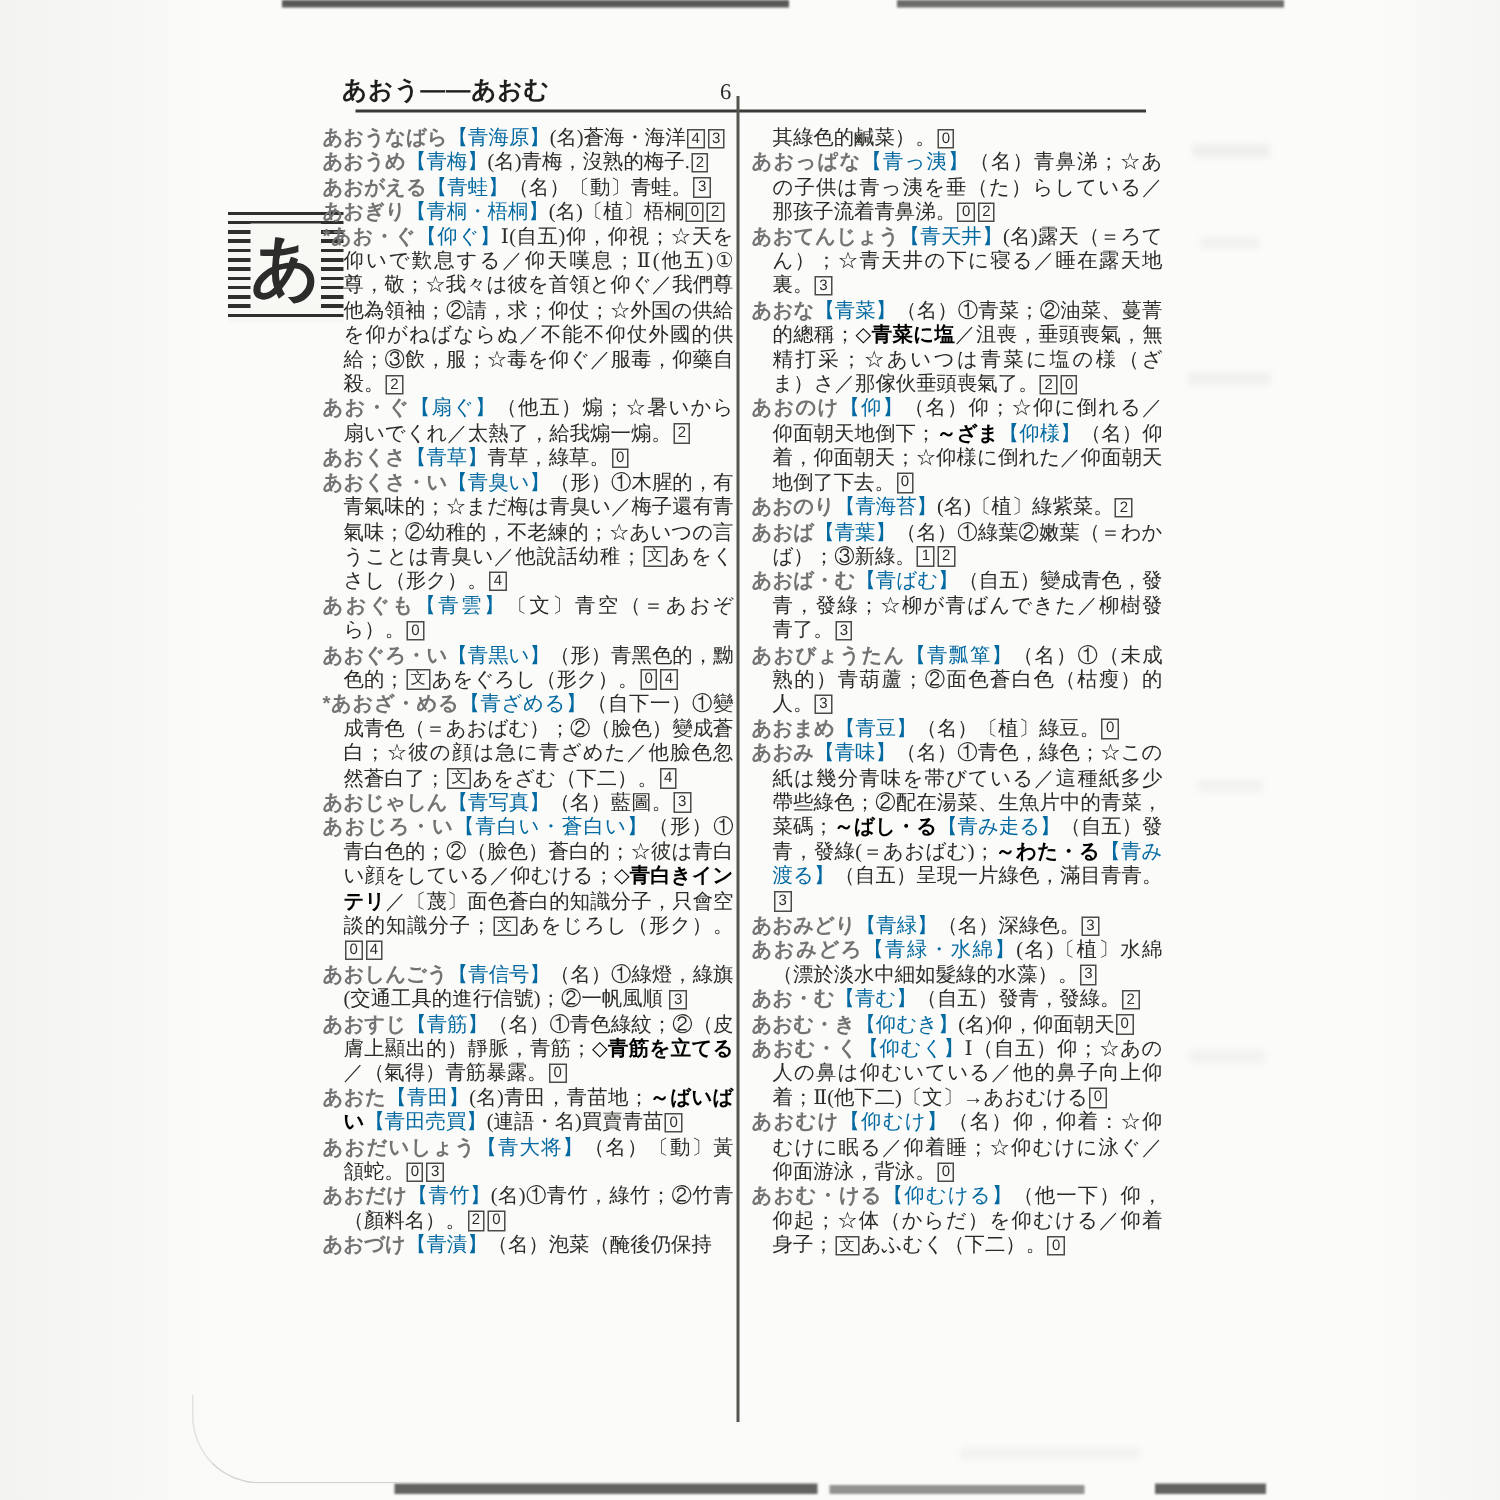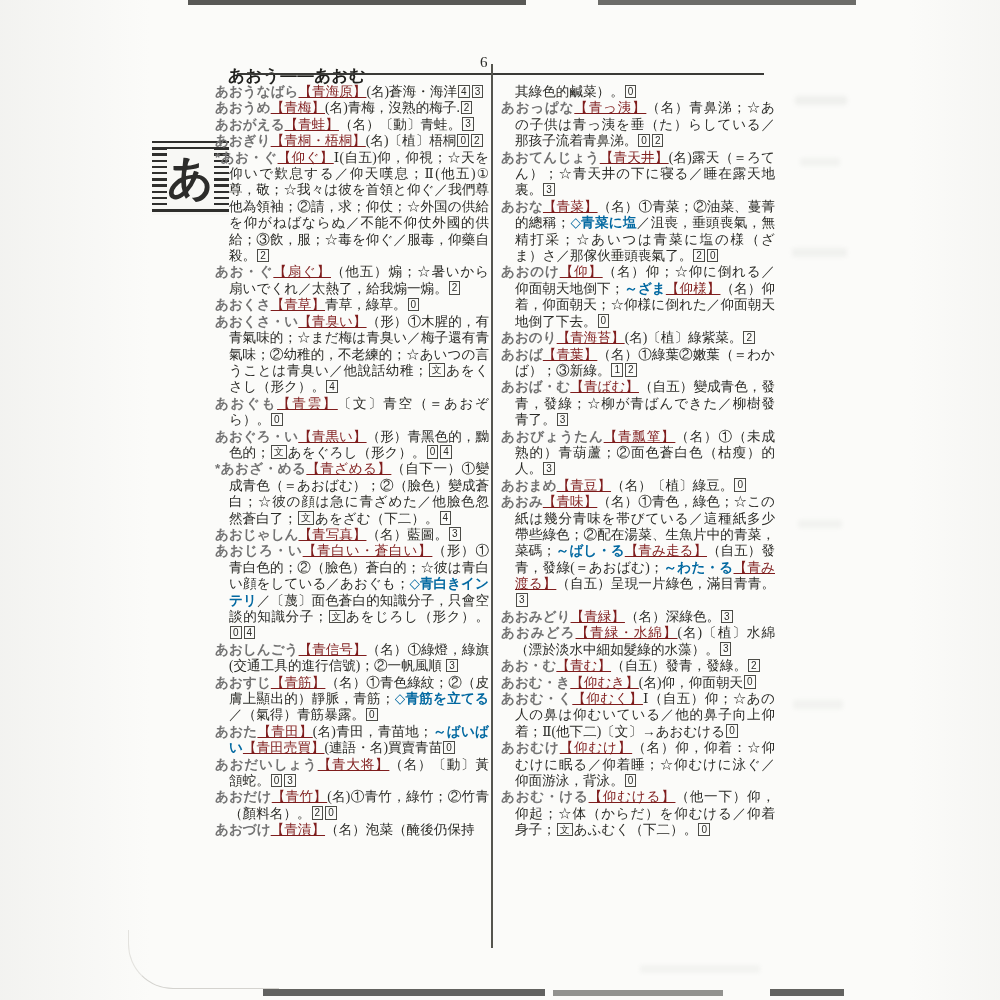--- a/index.html
+++ b/index.html
@@ -54,21 +54,21 @@
   }
   .tab-char{
     font-family:"Liberation Serif","DejaVu Serif",serif;
     font-size:46px;font-weight:bold;color:#2c2c2a;line-height:1;
   }
 
   
   .hdr-range{
     position:absolute;left:228px;top:49px;
     font-family:"Liberation Sans","DejaVu Sans",sans-serif;
-    font-weight:bold;font-size:16.5px;color:#1f1f1c;letter-spacing:.5px;margin-top:16px;
+    font-weight:bold;font-size:16.5px;color:#1f1f1c;letter-spacing:.5px;
   }
   .hdr-page{
     position:absolute;left:480px;top:54px;
     font-size:15px;color:#2a2a27;
   }
   .hdr-rule{
     position:absolute;left:237px;top:73px;width:527px;height:2px;background:#3a3a37;
   }
   .col-divider{
     position:absolute;left:491px;top:64px;width:1.5px;height:884px;background:#55554f;
@@ -78,22 +78,22 @@
   .col{
     position:absolute;top:84px;width:274px;
     font-size:13.6px;line-height:16.4px;color:#2b2b27;
     text-align:justify;
   }
   .col.left{left:215px;}
   .col.right{left:501px;}
   .entry{padding-left:14px;text-indent:-14px;}
   .entry.cont{text-indent:0;}
   .e-h{font-family:"Liberation Sans","DejaVu Sans",sans-serif;font-weight:bold;color:#737373;}
-  .e-k{color:#7f1d1d;text-decoration:underline;}
-  .e-b{font-family:"Liberation Sans","DejaVu Sans",sans-serif;font-weight:bold;color:#0369a1;}
+  .e-k{color:#0369a1;}
+  .e-b{font-family:"Liberation Sans","DejaVu Sans",sans-serif;font-weight:bold;color:#000000;}
   .e-t{}
   .e-n{
     display:inline-block;border:1px solid #4c4c47;color:#2b2b27;
     font-family:"Liberation Sans","DejaVu Sans",sans-serif;
     font-size:10px;line-height:11.5px;padding:0 2px;margin:0 1px;
     vertical-align:1.5px;text-indent:0;
   }
 </style>
 </head>
 <body>
@@ -134,21 +134,21 @@
       <div class="entry"><span class="e-h">あおがえる</span><span class="e-k">【青蛙】</span><span class="e-t">（名）〔動〕青蛙。</span><span class="e-n">3</span></div>
       <div class="entry"><span class="e-h">あおぎり</span><span class="e-k">【青桐・梧桐】</span><span class="e-t">(名)〔植〕梧桐</span><span class="e-n">0</span><span class="e-n">2</span></div>
       <div class="entry"><span class="e-h">*あお・ぐ</span><span class="e-k">【仰ぐ】</span><span class="e-t">Ⅰ(自五)仰，仰視；☆天を仰いで歎息する／仰天嘆息；Ⅱ(他五)①尊，敬；☆我々は彼を首領と仰ぐ／我們尊他為領袖；②請，求；仰仗；☆外国の供給を仰がねばならぬ／不能不仰仗外國的供給；③飲，服；☆毒を仰ぐ／服毒，仰藥自殺。</span><span class="e-n">2</span></div>
       <div class="entry"><span class="e-h">あお・ぐ</span><span class="e-k">【扇ぐ】</span><span class="e-t">（他五）煽；☆暑いから扇いでくれ／太熱了，給我煽一煽。</span><span class="e-n">2</span></div>
       <div class="entry"><span class="e-h">あおくさ</span><span class="e-k">【青草】</span><span class="e-t">青草，綠草。</span><span class="e-n">0</span></div>
       <div class="entry"><span class="e-h">あおくさ・い</span><span class="e-k">【青臭い】</span><span class="e-t">（形）①木腥的，有青氣味的；☆まだ梅は青臭い／梅子還有青氣味；②幼稚的，不老練的；☆あいつの言うことは青臭い／他說話幼稚；</span><span class="e-n">文</span><span class="e-t">あをくさし（形ク）。</span><span class="e-n">4</span></div>
       <div class="entry"><span class="e-h">あおぐも</span><span class="e-k">【青雲】</span><span class="e-t">〔文〕青空（＝あおぞら）。</span><span class="e-n">0</span></div>
       <div class="entry"><span class="e-h">あおぐろ・い</span><span class="e-k">【青黒い】</span><span class="e-t">（形）青黑色的，黝色的；</span><span class="e-n">文</span><span class="e-t">あをぐろし（形ク）。</span><span class="e-n">0</span><span class="e-n">4</span></div>
       <div class="entry"><span class="e-h">*あおざ・める</span><span class="e-k">【青ざめる】</span><span class="e-t">（自下一）①變成青色（＝あおばむ）；②（臉色）變成蒼白；☆彼の顔は急に青ざめた／他臉色忽然蒼白了；</span><span class="e-n">文</span><span class="e-t">あをざむ（下二）。</span><span class="e-n">4</span></div>
       <div class="entry"><span class="e-h">あおじゃしん</span><span class="e-k">【青写真】</span><span class="e-t">（名）藍圖。</span><span class="e-n">3</span></div>
-      <div class="entry"><span class="e-h">あおじろ・い</span><span class="e-k">【青白い・蒼白い】</span><span class="e-t">（形）①青白色的；②（臉色）蒼白的；☆彼は青白い顔をしている／あおぐも；</span><span class="e-b">◇青白きインテリ</span><span class="e-t">／〔蔑〕面色蒼白的知識分子，只會空談的知識分子；</span><span class="e-n">文</span><span class="e-t">あをじろし（形ク）。</span><span class="e-n">0</span><span class="e-n">4</span></div>
+      <div class="entry"><span class="e-h">あおじろ・い</span><span class="e-k">【青白い・蒼白い】</span><span class="e-t">（形）①青白色的；②（臉色）蒼白的；☆彼は青白い顔をしている／仰むける；</span><span class="e-b">◇青白きインテリ</span><span class="e-t">／〔蔑〕面色蒼白的知識分子，只會空談的知識分子；</span><span class="e-n">文</span><span class="e-t">あをじろし（形ク）。</span><span class="e-n">0</span><span class="e-n">4</span></div>
       <div class="entry"><span class="e-h">あおしんごう</span><span class="e-k">【青信号】</span><span class="e-t">（名）①綠燈，綠旗(交通工具的進行信號)；②一帆風順 </span><span class="e-n">3</span></div>
       <div class="entry"><span class="e-h">あおすじ</span><span class="e-k">【青筋】</span><span class="e-t">（名）①青色綠紋；②（皮膚上顯出的）靜脈，青筋；</span><span class="e-b">◇青筋を立てる</span><span class="e-t">／（氣得）青筋暴露。</span><span class="e-n">0</span></div>
       <div class="entry"><span class="e-h">あおた</span><span class="e-k">【青田】</span><span class="e-t">(名)青田，青苗地；</span><span class="e-b">～ばいばい</span><span class="e-k">【青田売買】</span><span class="e-t">(連語・名)買賣青苗</span><span class="e-n">0</span></div>
       <div class="entry"><span class="e-h">あおだいしょう</span><span class="e-k">【青大将】</span><span class="e-t">（名）〔動〕黃頷蛇。</span><span class="e-n">0</span><span class="e-n">3</span></div>
       <div class="entry"><span class="e-h">あおだけ</span><span class="e-k">【青竹】</span><span class="e-t">(名)①青竹，綠竹；②竹青（顏料名）。</span><span class="e-n">2</span><span class="e-n">0</span></div>
       <div class="entry"><span class="e-h">あおづけ</span><span class="e-k">【青漬】</span><span class="e-t">（名）泡菜（醃後仍保持</span></div>
     </div>
   <div class="col right">
       <div class="entry cont"><span class="e-t">其綠色的鹹菜）。</span><span class="e-n">0</span></div>
       <div class="entry"><span class="e-h">あおっぱな</span><span class="e-k">【青っ洟】</span><span class="e-t">（名）青鼻涕；☆あの子供は青っ洟を垂（た）らしている／那孩子流着青鼻涕。</span><span class="e-n">0</span><span class="e-n">2</span></div>

